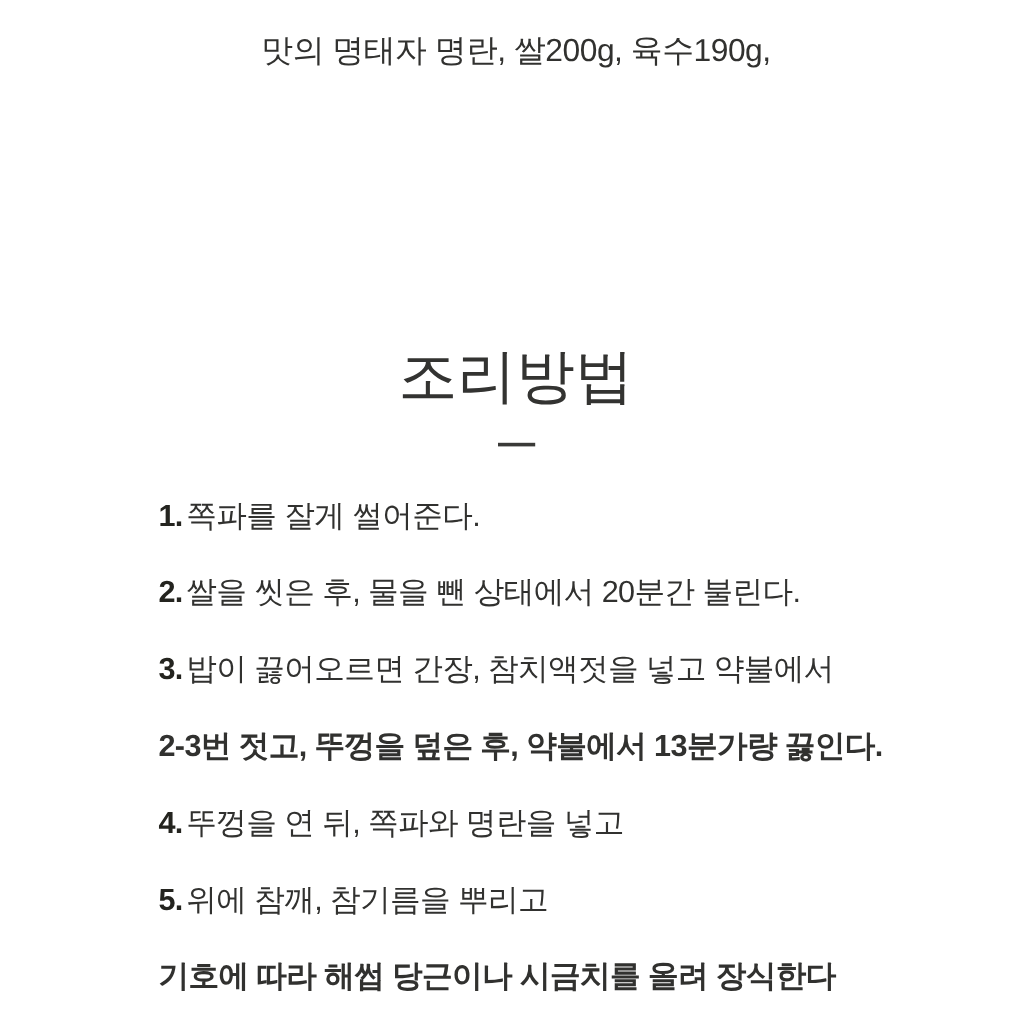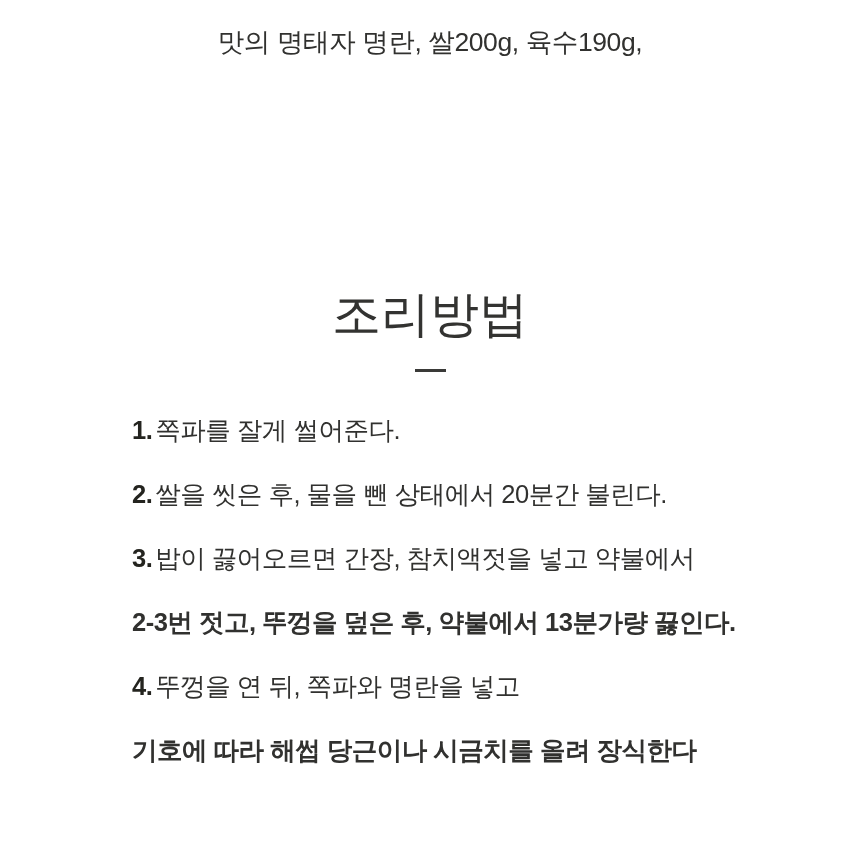--- a/index.html
+++ b/index.html
@@ -124,17 +124,20 @@
 
     <div class="step-line">
       <span class="step-num">3.</span><span>밥이 끓어오르면 간장, 참치액젓을 넣고 약불에서</span>
     </div>
     <div class="step-line continuation">2-3번 젓고, 뚜껑을 덮은 후, 약불에서 13분가량 끓인다.</div>
 
     <div class="step-line">
       <span class="step-num">4.</span><span>뚜껑을 연 뒤, 쪽파와 명란을 넣고</span>
     </div>
 
+    <div class="step-line">
+      <span class="step-num">5.</span><span>위에 참깨, 참기름을 뿌리고</span>
+    </div>
     <div class="step-line continuation">기호에 따라 해썹 당근이나 시금치를 올려 장식한다</div>
 
   </div>
 
 </div>
 
 </body></html>

